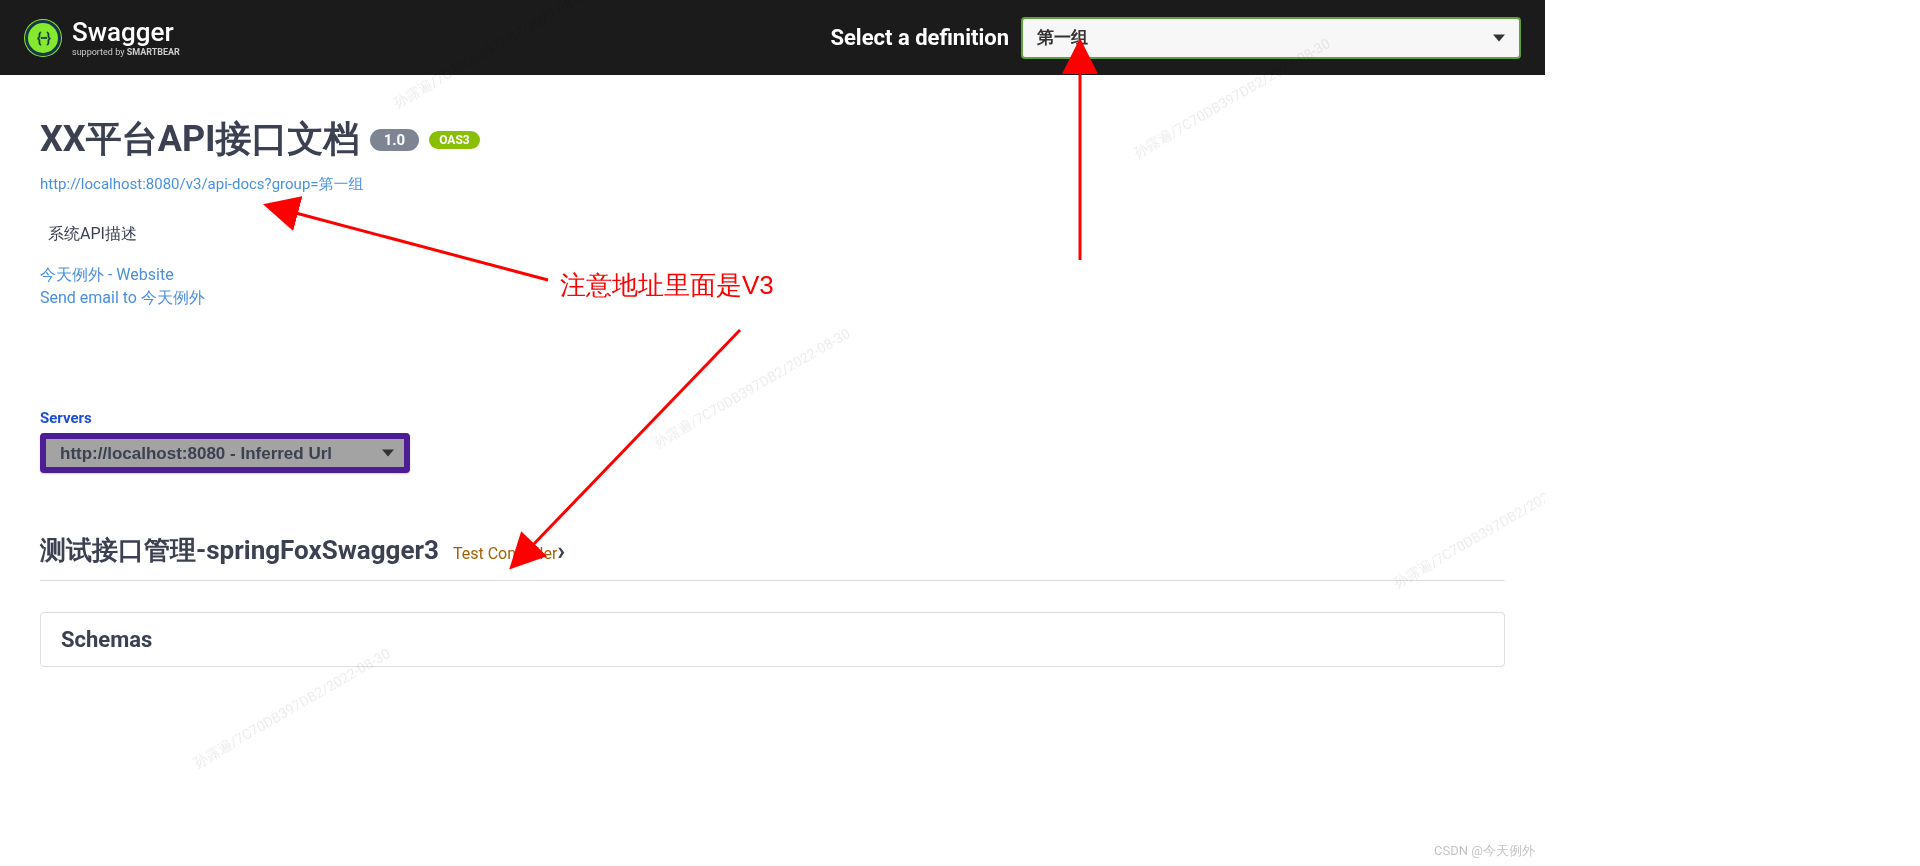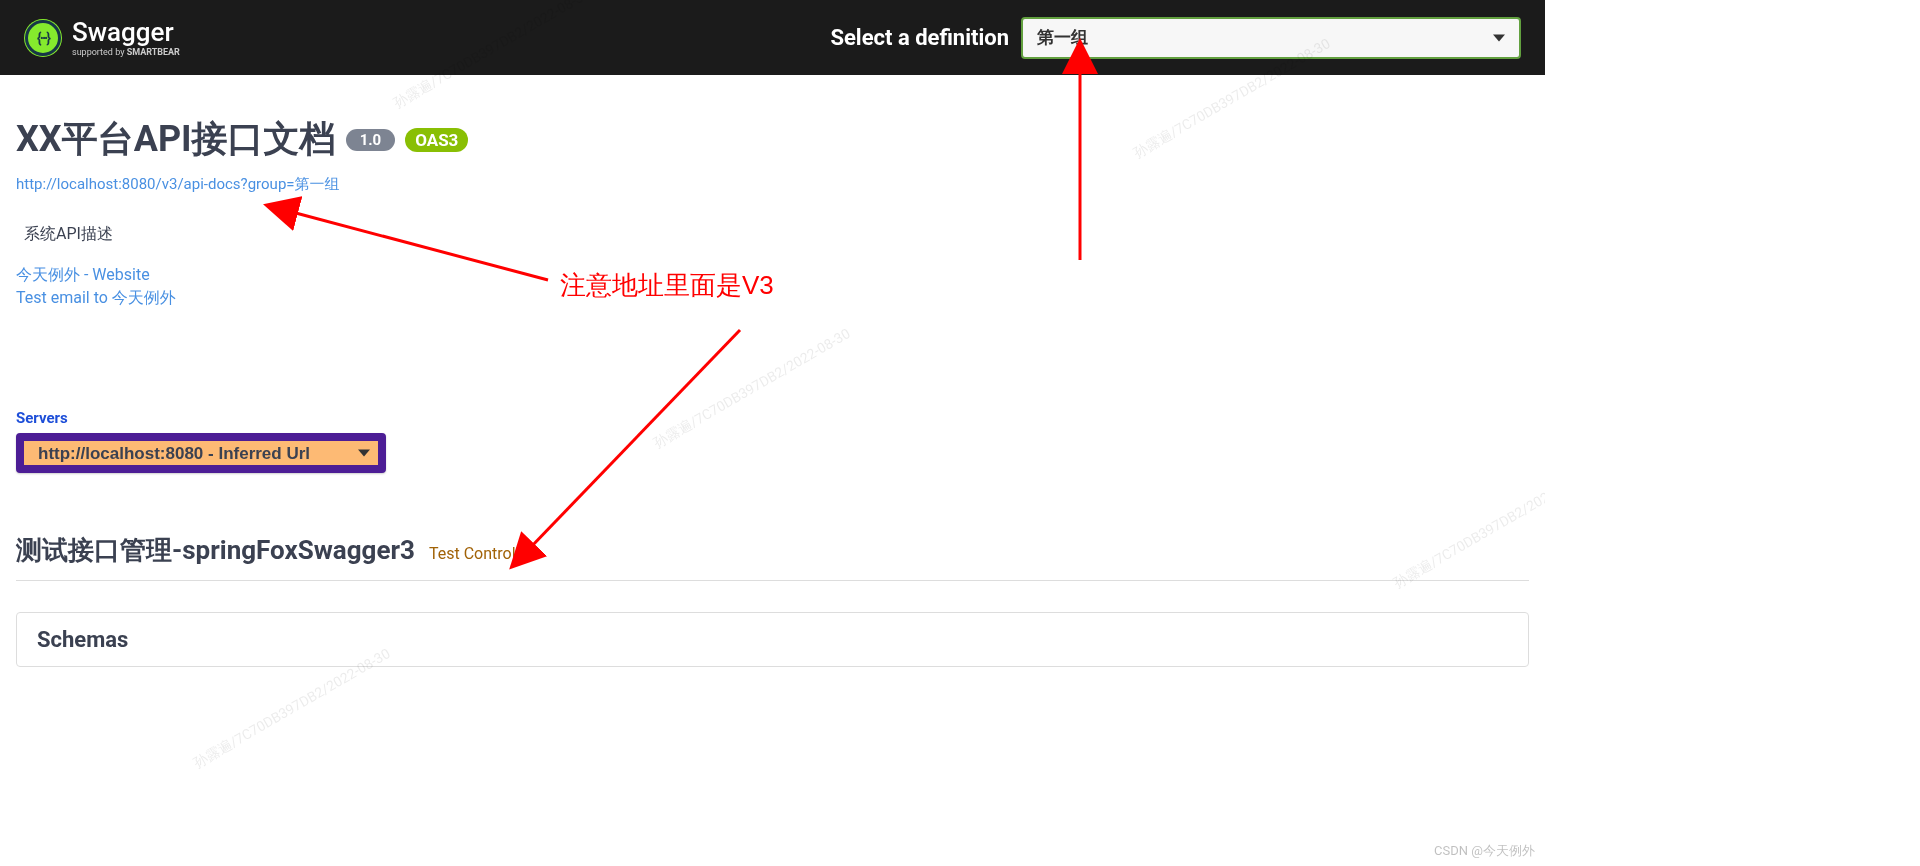--- a/index.html
+++ b/index.html
@@ -116,21 +116,21 @@
       transform: translateY(-50%);
       width: 0;
       height: 0;
       border-left: 6px solid transparent;
       border-right: 6px solid transparent;
       border-top: 7px solid #333;
       pointer-events: none;
     }
     
     .main-content {
-      padding: 40px 16px;
+      padding: 40px 40px;
     }
     .api-header {
       display: flex;
       align-items: center;
       gap: 10px;
       margin-bottom: 10px;
     }
     .api-title {
       font-size: 36px;
       font-weight: 700;
@@ -142,21 +142,21 @@
       border-radius: 12px;
       padding: 2px 14px;
       font-size: 15px;
       font-weight: 700;
     }
     .oas-badge {
       background: #89bf04;
       color: #fff;
       border-radius: 12px;
       padding: 2px 10px;
-      font-size: 17px;
+      font-size: 12px;
       font-weight: 700;
     }
     .api-url {
       color: #4990e2;
       font-size: 15px;
       text-decoration: none;
       display: inline-block;
       margin-bottom: 30px;
     }
     .api-description {
@@ -182,22 +182,22 @@
       color: #1d4ed8;
       margin-bottom: 6px;
     }
     .server-select-wrapper {
       position: relative;
       display: inline-block;
     }
     .server-select {
       width: 370px;
       height: 40px;
-      background: #fdba74;
-      border: 8px solid #4c1d95;
+      background: #a3a3a3;
+      border: 6px solid #4c1d95;
       border-radius: 4px;
       padding: 0 40px 0 14px;
       font-size: 17px;
       font-weight: 700;
       color: #3b4151;
       appearance: none;
       box-shadow: 0 1px 2px rgba(0,0,0,0.2);
     }
     .server-select-wrapper::after {
       content: "";
@@ -329,21 +329,21 @@
 
     <div class="main-content">
       <div class="api-header">
         <h1 class="api-title">XX平台API接口文档</h1>
         <span class="version-badge">1.0</span>
         <span class="oas-badge">OAS3</span>
       </div>
       <a href="#" class="api-url">http://localhost:8080/v3/api-docs?group=第一组</a>
       <p class="api-description">系统API描述</p>
       <a href="#" class="api-link">今天例外 - Website</a>
-      <a href="#" class="api-link">Test email to 今天例外</a>
+      <a href="#" class="api-link">Send email to 今天例外</a>
 
       
       <div class="servers-section">
         <div class="servers-label">Servers</div>
         <div class="server-select-wrapper">
           <select class="server-select">
             <option>http://localhost:8080 - Inferred Url</option>
           </select>
         </div>
       </div>

